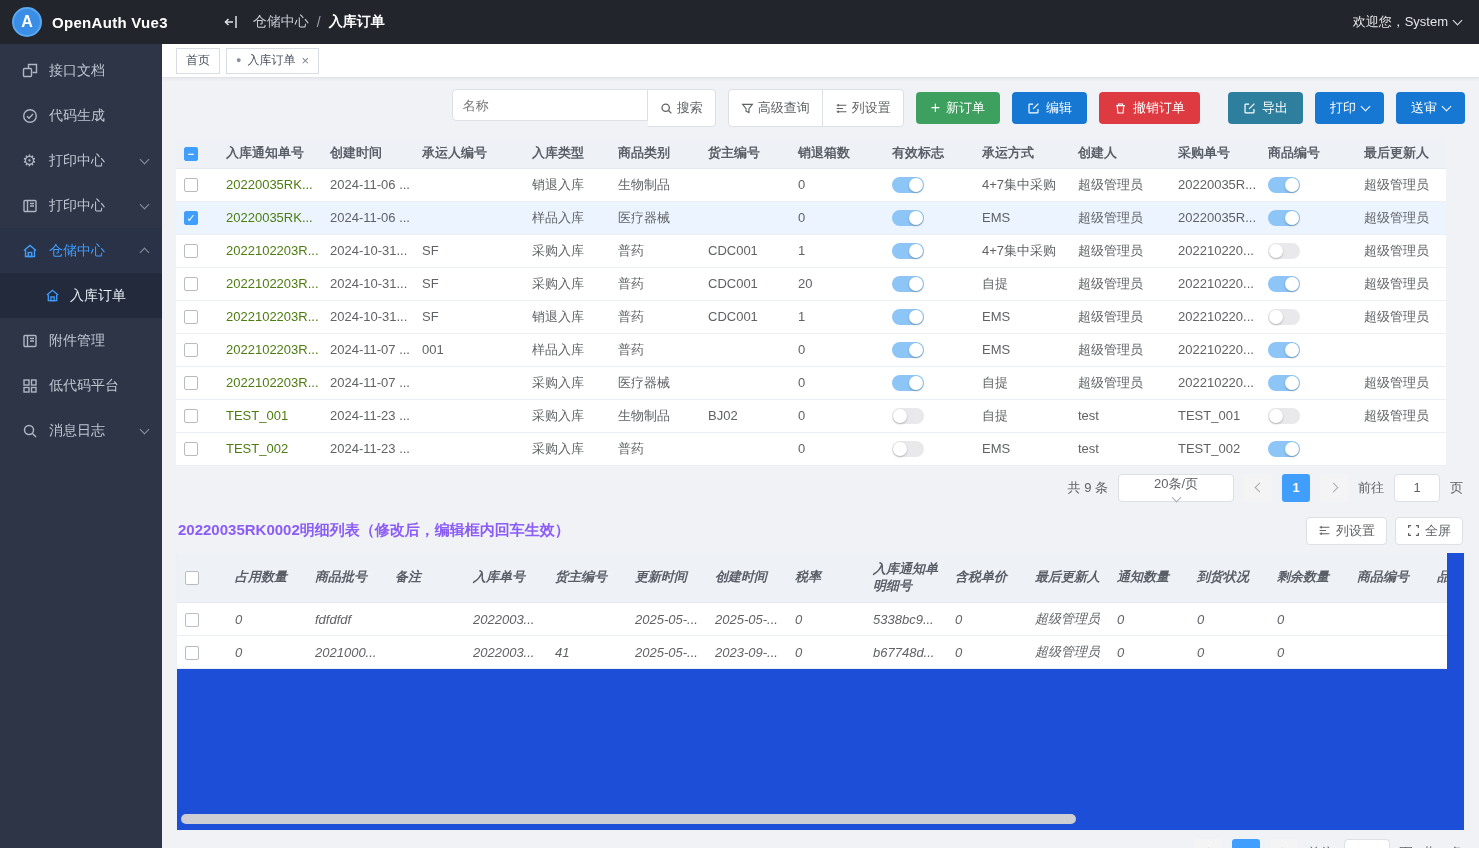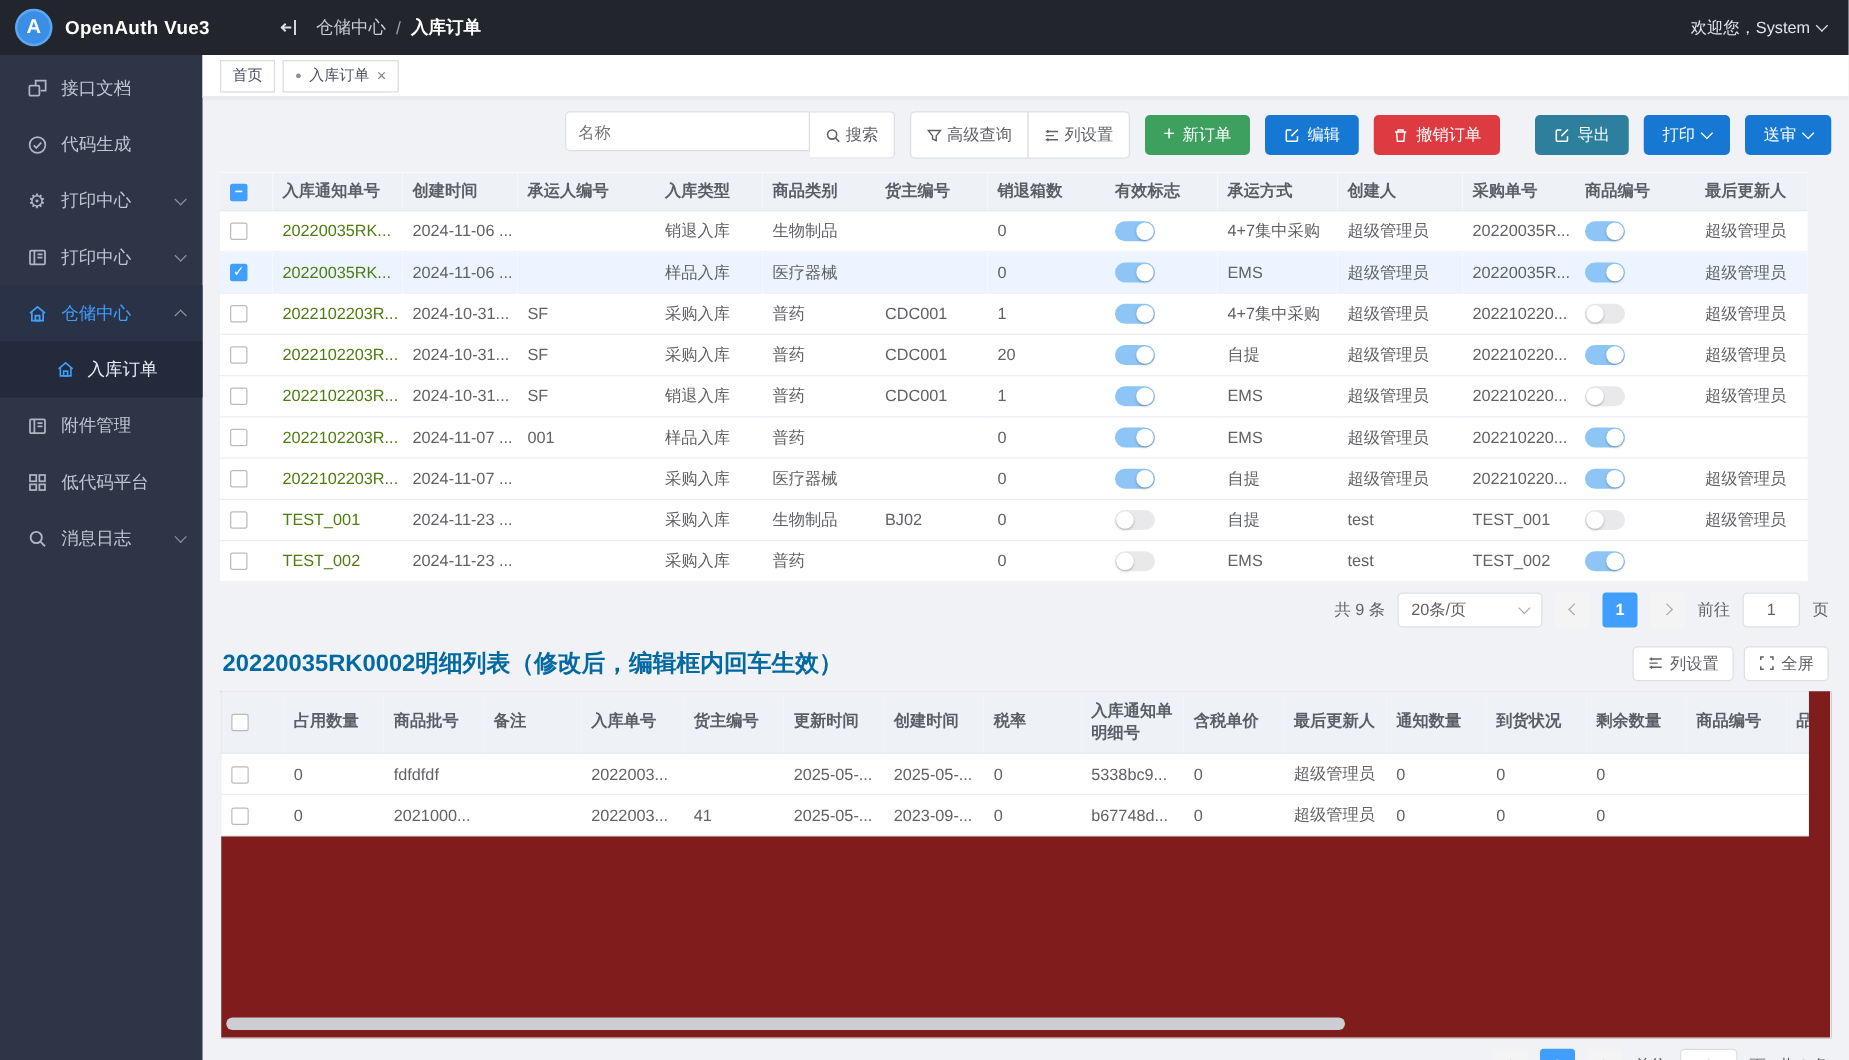--- a/index.html
+++ b/index.html
@@ -81,34 +81,34 @@
   
   .chev { display:inline-block; width:7px; height:7px; border-right:1.5px solid currentColor; border-bottom:1.5px solid currentColor; }
   .chev.down  { transform:rotate(45deg); margin-top:-3px; }
   .chev.up    { transform:rotate(-135deg); margin-top:3px; }
   .chev.left  { transform:rotate(135deg); margin-left:2px; }
   .chev.right { transform:rotate(-45deg); margin-right:2px; }
 
   
   .pager { display:flex; justify-content:flex-end; align-items:center; gap:10px; padding:8px 2px; color:#606266; font-size:13px; }
   .size-select { width:116px; height:28px; border:1px solid #dcdfe6; border-radius:4px; background:#fff; display:flex; align-items:center;
-                 justify-content:space-between; padding:0 10px; color:#606266; cursor:pointer; }
+                 justify-content:space-between; padding:0 10px; color:#606266; cursor:pointer;flex-direction:column; }
   .size-select .chev { color:#a8abb2; }
   .pg { min-width:28px; height:28px; background:#f4f4f5; border-radius:3px; display:inline-flex; align-items:center; justify-content:center;
         color:#a8abb2; cursor:pointer; font-size:13px; }
   .pg.active { background:#409eff; color:#fff; font-weight:bold; }
   .goto-input { width:46px; height:28px; border:1px solid #dcdfe6; border-radius:4px; text-align:center; font-size:13px; color:#606266; outline:none; }
 
   
   .detail-head { display:flex; align-items:center; justify-content:space-between; padding:7px 2px 8px; }
-  .detail-title { font-weight:bold; color:#0369a1; font-size:19px; }
+  .detail-title { font-weight:bold; color:#8b5cf6; font-size:15px; }
   .detail-head .btns { display:flex; gap:8px; }
   .btn-white { height:28px; background:#fff; border:1px solid #dcdfe6; border-radius:4px; color:#606266; font-size:13px; display:flex;
                align-items:center; gap:5px; padding:0 11px; cursor:pointer; }
-  .detail-card { background:#7f1d1d; height:278px; position:relative; border:1px solid #edf0f4; border-top:none; }
+  .detail-card { background:#1d4ed8; height:278px; position:relative; border:1px solid #edf0f4; border-top:none;font-style:italic; }
   .hthumb { position:absolute; left:4px; bottom:6px; width:895px; height:10px; border-radius:5px; background:#cdced3; cursor:pointer; }
 
   svg.ic { display:block; }
 </style>
 </head>
 <body>
 
 <header class="topbar">
   <div class="logo">A</div>
   <div class="app-title">OpenAuth Vue3</div>

